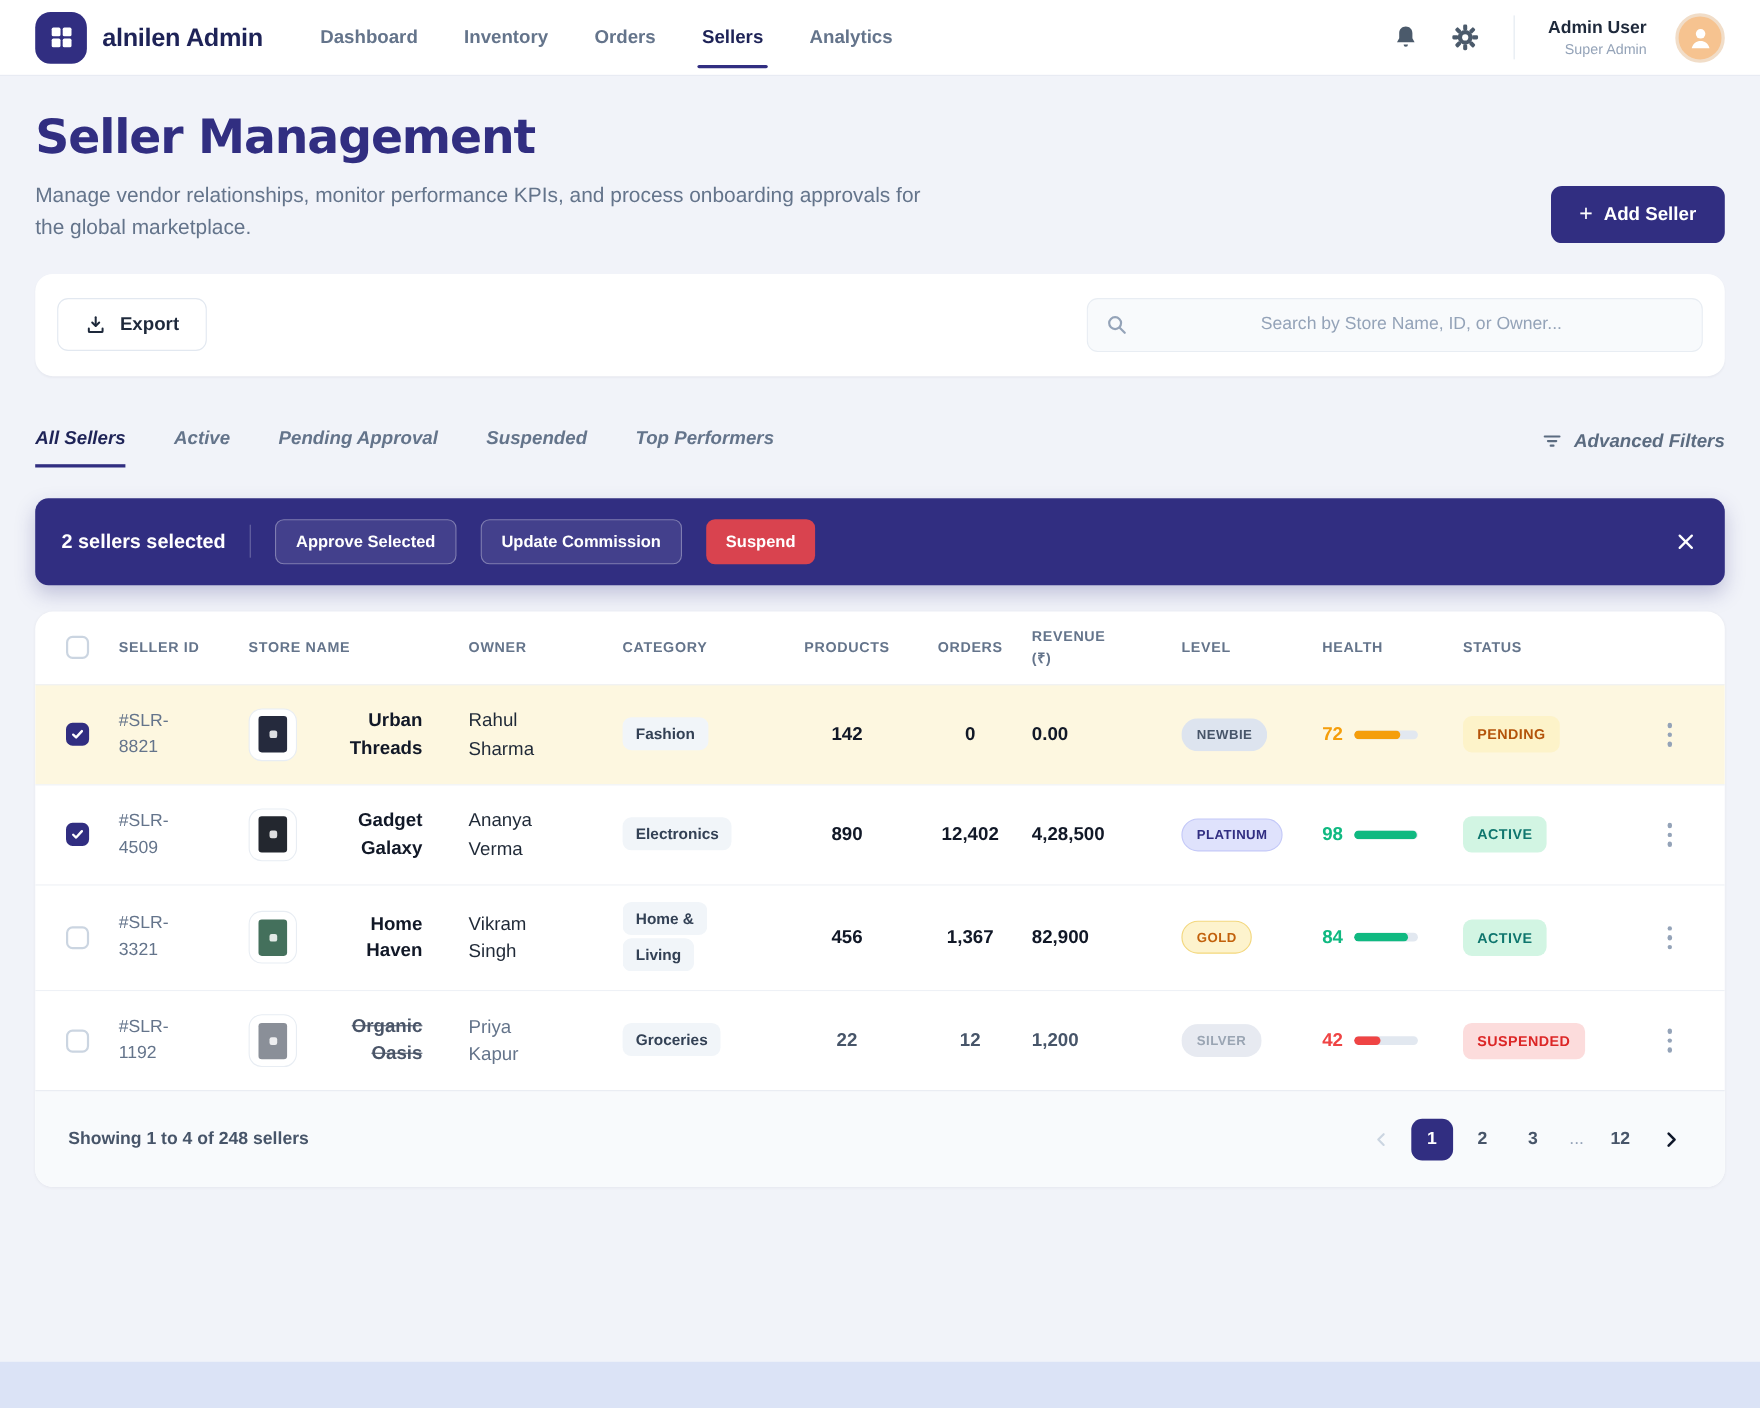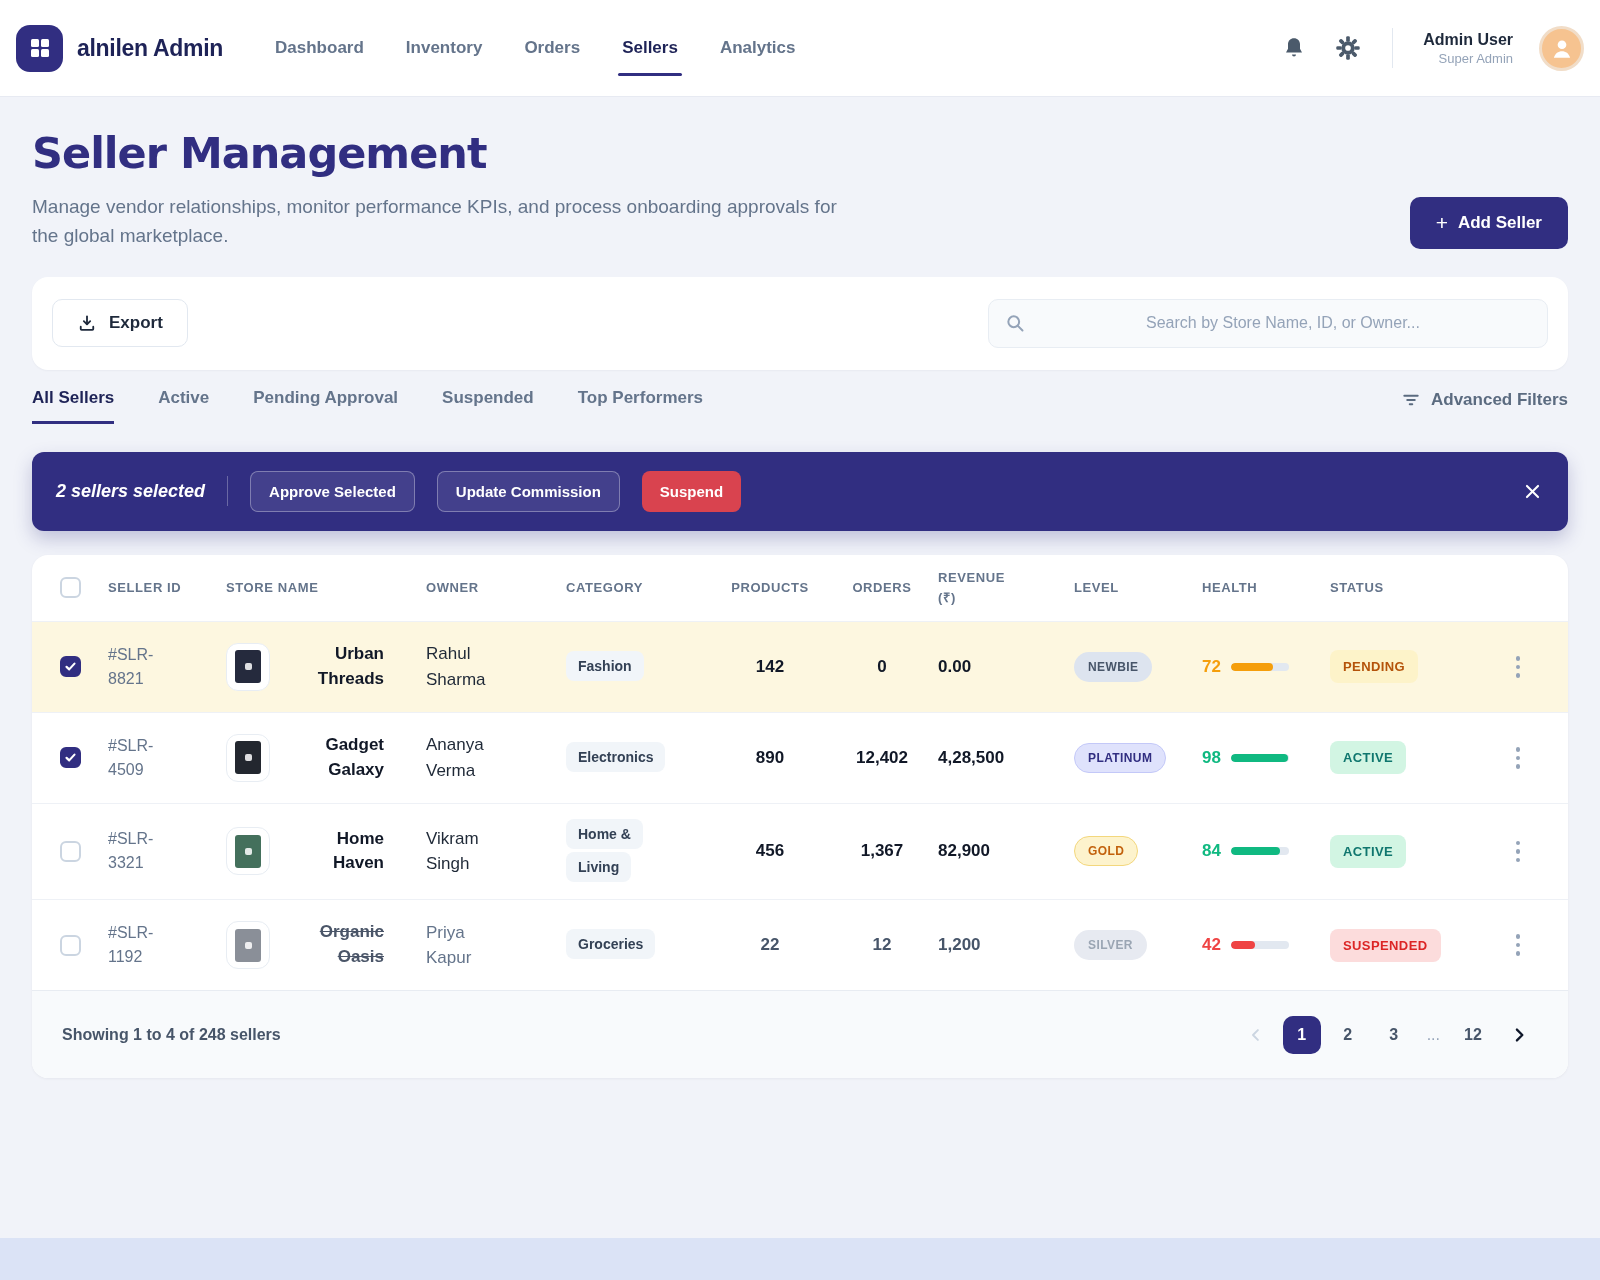--- a/index.html
+++ b/index.html
@@ -8,22 +8,22 @@
     font-family:"Liberation Sans", sans-serif;
     background:#f1f3f9;
     color:#0f172a;
     position:relative;
     overflow:hidden;
   }
   .bottom-strip { position:absolute; left:0; right:0; bottom:0; height:42px; background:#dbe3f6; }
 
   
   .topbar {
-    height:96px; background:#ffffff; display:flex; align-items:center;
-    padding:0 16px; box-shadow:0 1px 0 #e7eaf2;
+    height:68px; background:#ffffff; display:flex; align-items:center;
+    padding:0 32px; box-shadow:0 1px 0 #e7eaf2;
     position:relative; z-index:5;
   }
   .brand { display:flex; align-items:center; gap:14px; }
   .brand-logo {
     width:47px; height:47px; border-radius:14px; background:#312e81;
     display:flex; align-items:center; justify-content:center;
   }
   .brand-name { font-size:23px; font-weight:bold; color:#1e2357; letter-spacing:-0.3px; }
   .nav-links { display:flex; gap:42px; margin-left:52px; }
   .nav-item { font-size:17px; font-weight:bold; color:#64748b; cursor:pointer; position:relative; padding:28px 0; }
@@ -80,33 +80,33 @@
     width:560px; height:49px; background:#f8fafc; border:1px solid #e8edf3;
     border-radius:10px; display:flex; align-items:center; padding:0 16px; gap:10px;
   }
   .search-wrap input {
     flex:1; border:none; outline:none; background:transparent;
     font-family:Liberation Sans, sans-serif; font-size:16px; color:#334155;text-align:center;
   }
   .search-wrap input::placeholder { color:#94a3b8; }
 
   
-  .tabs-row { display:flex; align-items:center; margin-top:18px; }
+  .tabs-row { display:flex; align-items:center; margin-top:47px;font-style:italic; }
   .tabs { display:flex; gap:44px; }
   .tab { font-size:17px; font-weight:bold; color:#64748b; cursor:pointer; padding-bottom:16px; position:relative; }
   .tab.active { color:#1e2357; }
   .tab.active::after { content:""; position:absolute; left:0; right:0; bottom:0; height:3px; background:#312e81; }
   .adv-filters { margin-left:auto; display:flex; align-items:center; gap:10px; color:#5b6b80; font-size:17px; font-weight:bold; cursor:pointer; padding-bottom:12px; }
 
   
   .sel-bar {
     margin-top:28px; background:#312e81; border-radius:12px; padding:19px 24px;
     display:flex; align-items:center; gap:22px; box-shadow:0 8px 18px rgba(49,46,129,0.25);
   }
-  .sel-text { color:#fff; font-size:18px; font-weight:bold;font-style:italic; }
+  .sel-text { color:#fff; font-size:18px; font-weight:bold; }
   .sel-divider { width:1px; height:30px; background:rgba(255,255,255,0.28); }
   .btn-ghost {
     background:rgba(255,255,255,0.09); border:1px solid rgba(255,255,255,0.32); color:#fff;
     border-radius:8px; font-family:inherit; font-size:15px; font-weight:bold;
     padding:11px 18px; cursor:pointer;
   }
   .btn-danger {
     background:#d9434f; border:none; color:#fff; border-radius:8px;
     font-family:inherit; font-size:15px; font-weight:bold; padding:12px 18px; cursor:pointer;
   }

